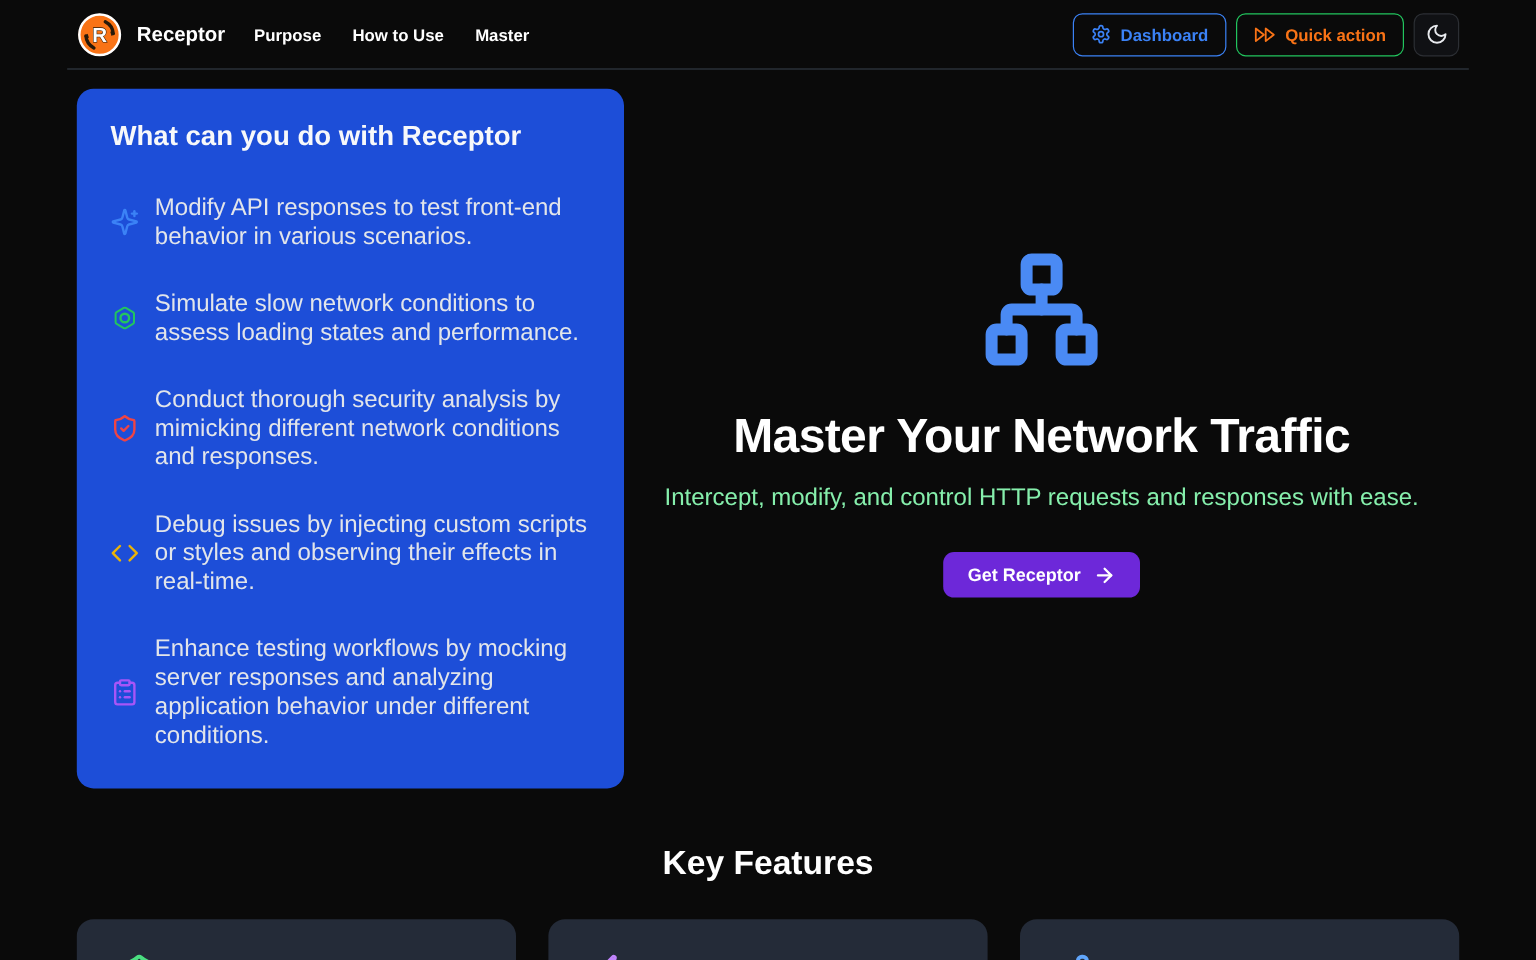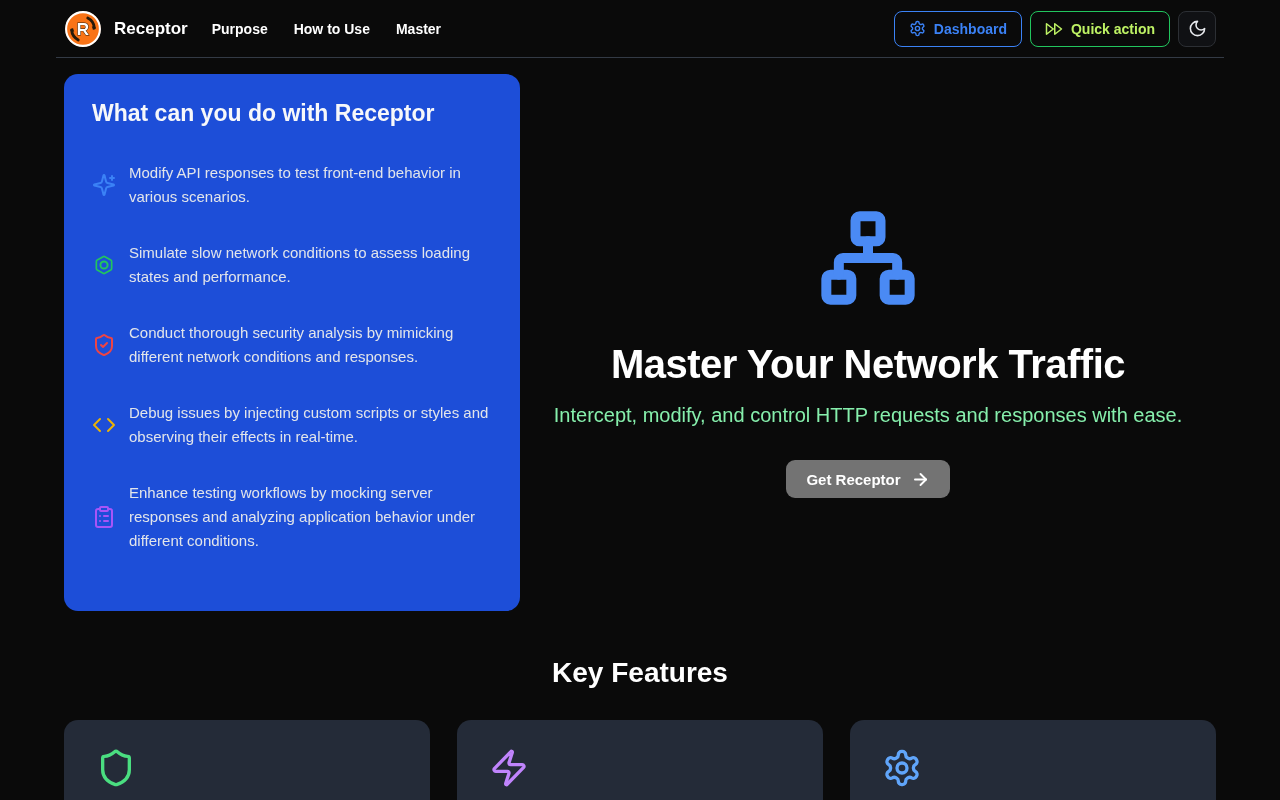--- a/index.html
+++ b/index.html
@@ -30,21 +30,21 @@
     display: flex; align-items: center; gap: 8px;
     background: transparent;
     border-radius: 8px;
     padding: 0 14px;
     height: 36px;
     font-size: 14px; font-weight: 700;
     cursor: pointer;
     font-family: inherit;
   }
   .btn-blue  { border: 1px solid #3b82f6; color: #3b82f6; }
-  .btn-green { border: 1px solid #22c55e; color: #bef264; }
+  .btn-green { border: 1px solid #22c55e; color: #f97316; }
   .btn-theme {
     width: 38px; height: 36px;
     display: flex; align-items: center; justify-content: center;
     background: #101114;
     border: 1px solid #2c2f34;
     border-radius: 8px;
     color: #e8eaee;
     cursor: pointer;
   }
   .nav-divider {
@@ -69,21 +69,21 @@
   }
   .cap-title {
     font-size: 23px;
     font-weight: 700;
     color: #f7f8fa;
     margin-bottom: 34px;
   }
   .cap-list { list-style: none; display: flex; flex-direction: column; gap: 32px; }
   .cap-item { display: flex; align-items: center; gap: 13px; }
   .cap-icon { width: 24px; height: 24px; flex-shrink: 0; }
-  .cap-text { font-size: 15px; line-height: 24px; color: #e2e5ea; }
+  .cap-text { font-size: 20px; line-height: 24px; color: #e2e5ea; }
 
   .c-blue   { color: #3b82f6; }
   .c-green  { color: #22c55e; }
   .c-red    { color: #ef4444; }
   .c-yellow { color: #eab308; }
   .c-purple { color: #a855f7; }
   .c-green-l  { color: #4ade80; }
   .c-purple-l { color: #c084fc; }
   .c-blue-l   { color: #60a5fa; }
 
@@ -105,21 +105,21 @@
     letter-spacing: -0.5px;
   }
   .hero-subtitle {
     margin-top: 17px;
     font-size: 20px;
     color: #86efac;
   }
   .cta-btn {
     margin-top: 33px;
     display: flex; align-items: center; gap: 10px;
-    background: #737373;
+    background: #6d28d9;
     color: #ffffff;
     border: none;
     border-radius: 9px;
     height: 38px;
     padding: 0 20px;
     font-size: 15px;
     font-weight: 600;
     font-family: inherit;
     cursor: pointer;
   }

